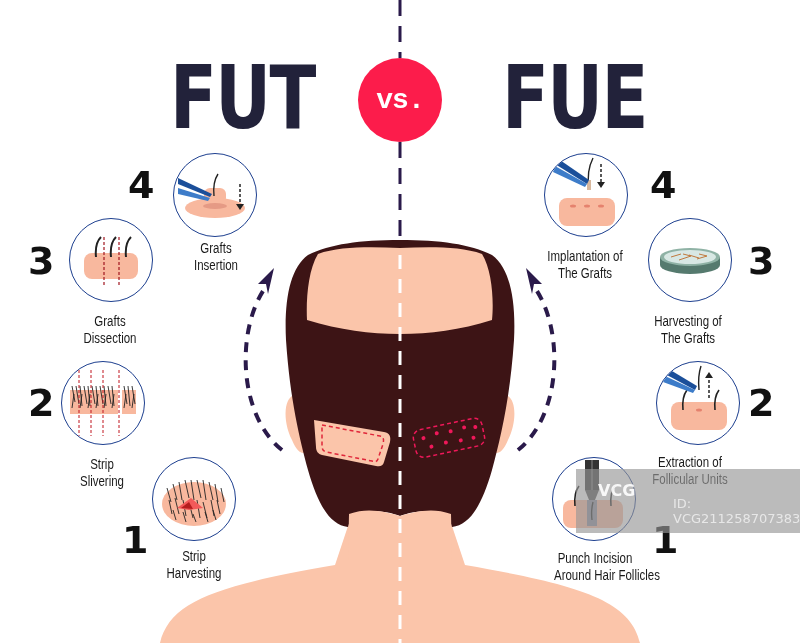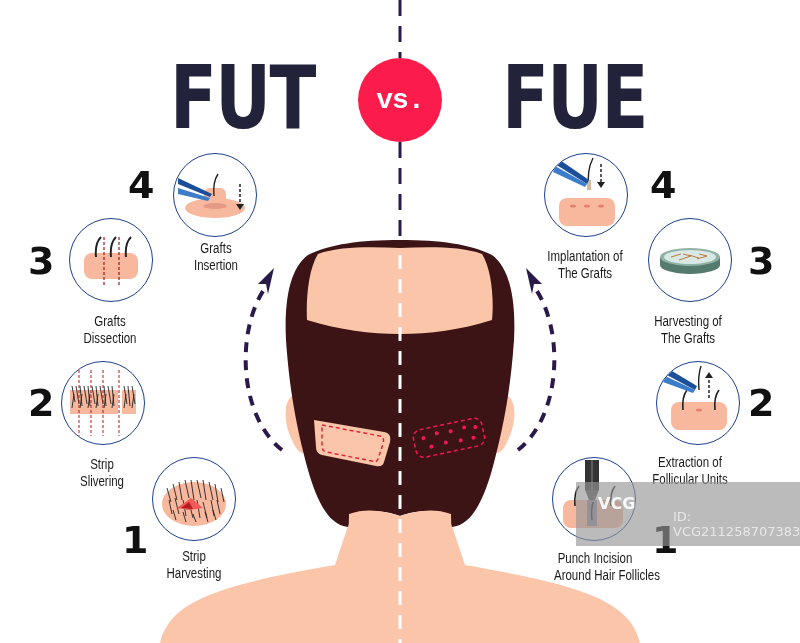--- a/index.html
+++ b/index.html
@@ -4,21 +4,21 @@
   <style>
     html, body { margin: 0; padding: 0; background: #ffffff; }
     body { width: 800px; height: 643px; position: relative; overflow: hidden; font-family: "Liberation Sans", sans-serif; }
     .abs { position: absolute; }
     .title { position: absolute; font-family: "DejaVu Sans", sans-serif; font-weight: bold; color: #22223a; font-size: 88px; letter-spacing: -2px; line-height: 1; transform: scaleX(0.78); transform-origin: left top; }
     .vs-badge { position: absolute; left: 358px; top: 58px; width: 84px; height: 84px; border-radius: 50%; background: #fc1c4b; display: flex; align-items: center; justify-content: center; color: #fff; font-family: Liberation Mono, monospace; font-weight: bold; font-size: 28px; letter-spacing: -1px; }
     .step-num { position: absolute; font-family: "DejaVu Sans", sans-serif; font-weight: bold; font-size: 38px; color: #111; line-height: 1; }
     .step-label { position: absolute; text-align: center; font-family: "Liberation Sans", sans-serif; font-size: 14px; color: #1a1a1a; line-height: 17px; transform: scaleX(0.82); transform-origin: center top; white-space: nowrap; }
     .circle { position: absolute; width: 82px; height: 82px; border-radius: 50%; border: 1.5px solid #1d3f8f; background: #fff; overflow: hidden; }
     .circle svg { width: 100%; height: 100%; display: block; }
-    .watermark { position: absolute; left: 576px; top: 469px; width: 224px; height: 64px; background: rgba(150,150,150,0.65); margin-top: 13px; }
+    .watermark { position: absolute; left: 576px; top: 469px; width: 224px; height: 64px; background: rgba(150,150,150,0.65); }
     .wm-text { position: absolute; left: 97px; top: 27px; color: rgba(255,255,255,0.65); font-family: "DejaVu Sans", sans-serif; font-size: 13px; }
     .wm-logo { position: absolute; left: 22px; top: 12px; color: rgba(255,255,255,0.9); font-family: "DejaVu Sans", sans-serif; font-weight: bold; font-size: 16px; }
   </style>
 </head>
 <body>
 
 <svg class="abs" style="left:0;top:0" width="800" height="643">
   <line x1="400" y1="0" x2="400" y2="58" stroke="#2a1a4a" stroke-width="3" stroke-dasharray="16,10"></line>
   <line x1="400" y1="142" x2="400" y2="250" stroke="#2a1a4a" stroke-width="3" stroke-dasharray="16,10"></line>
 </svg>

